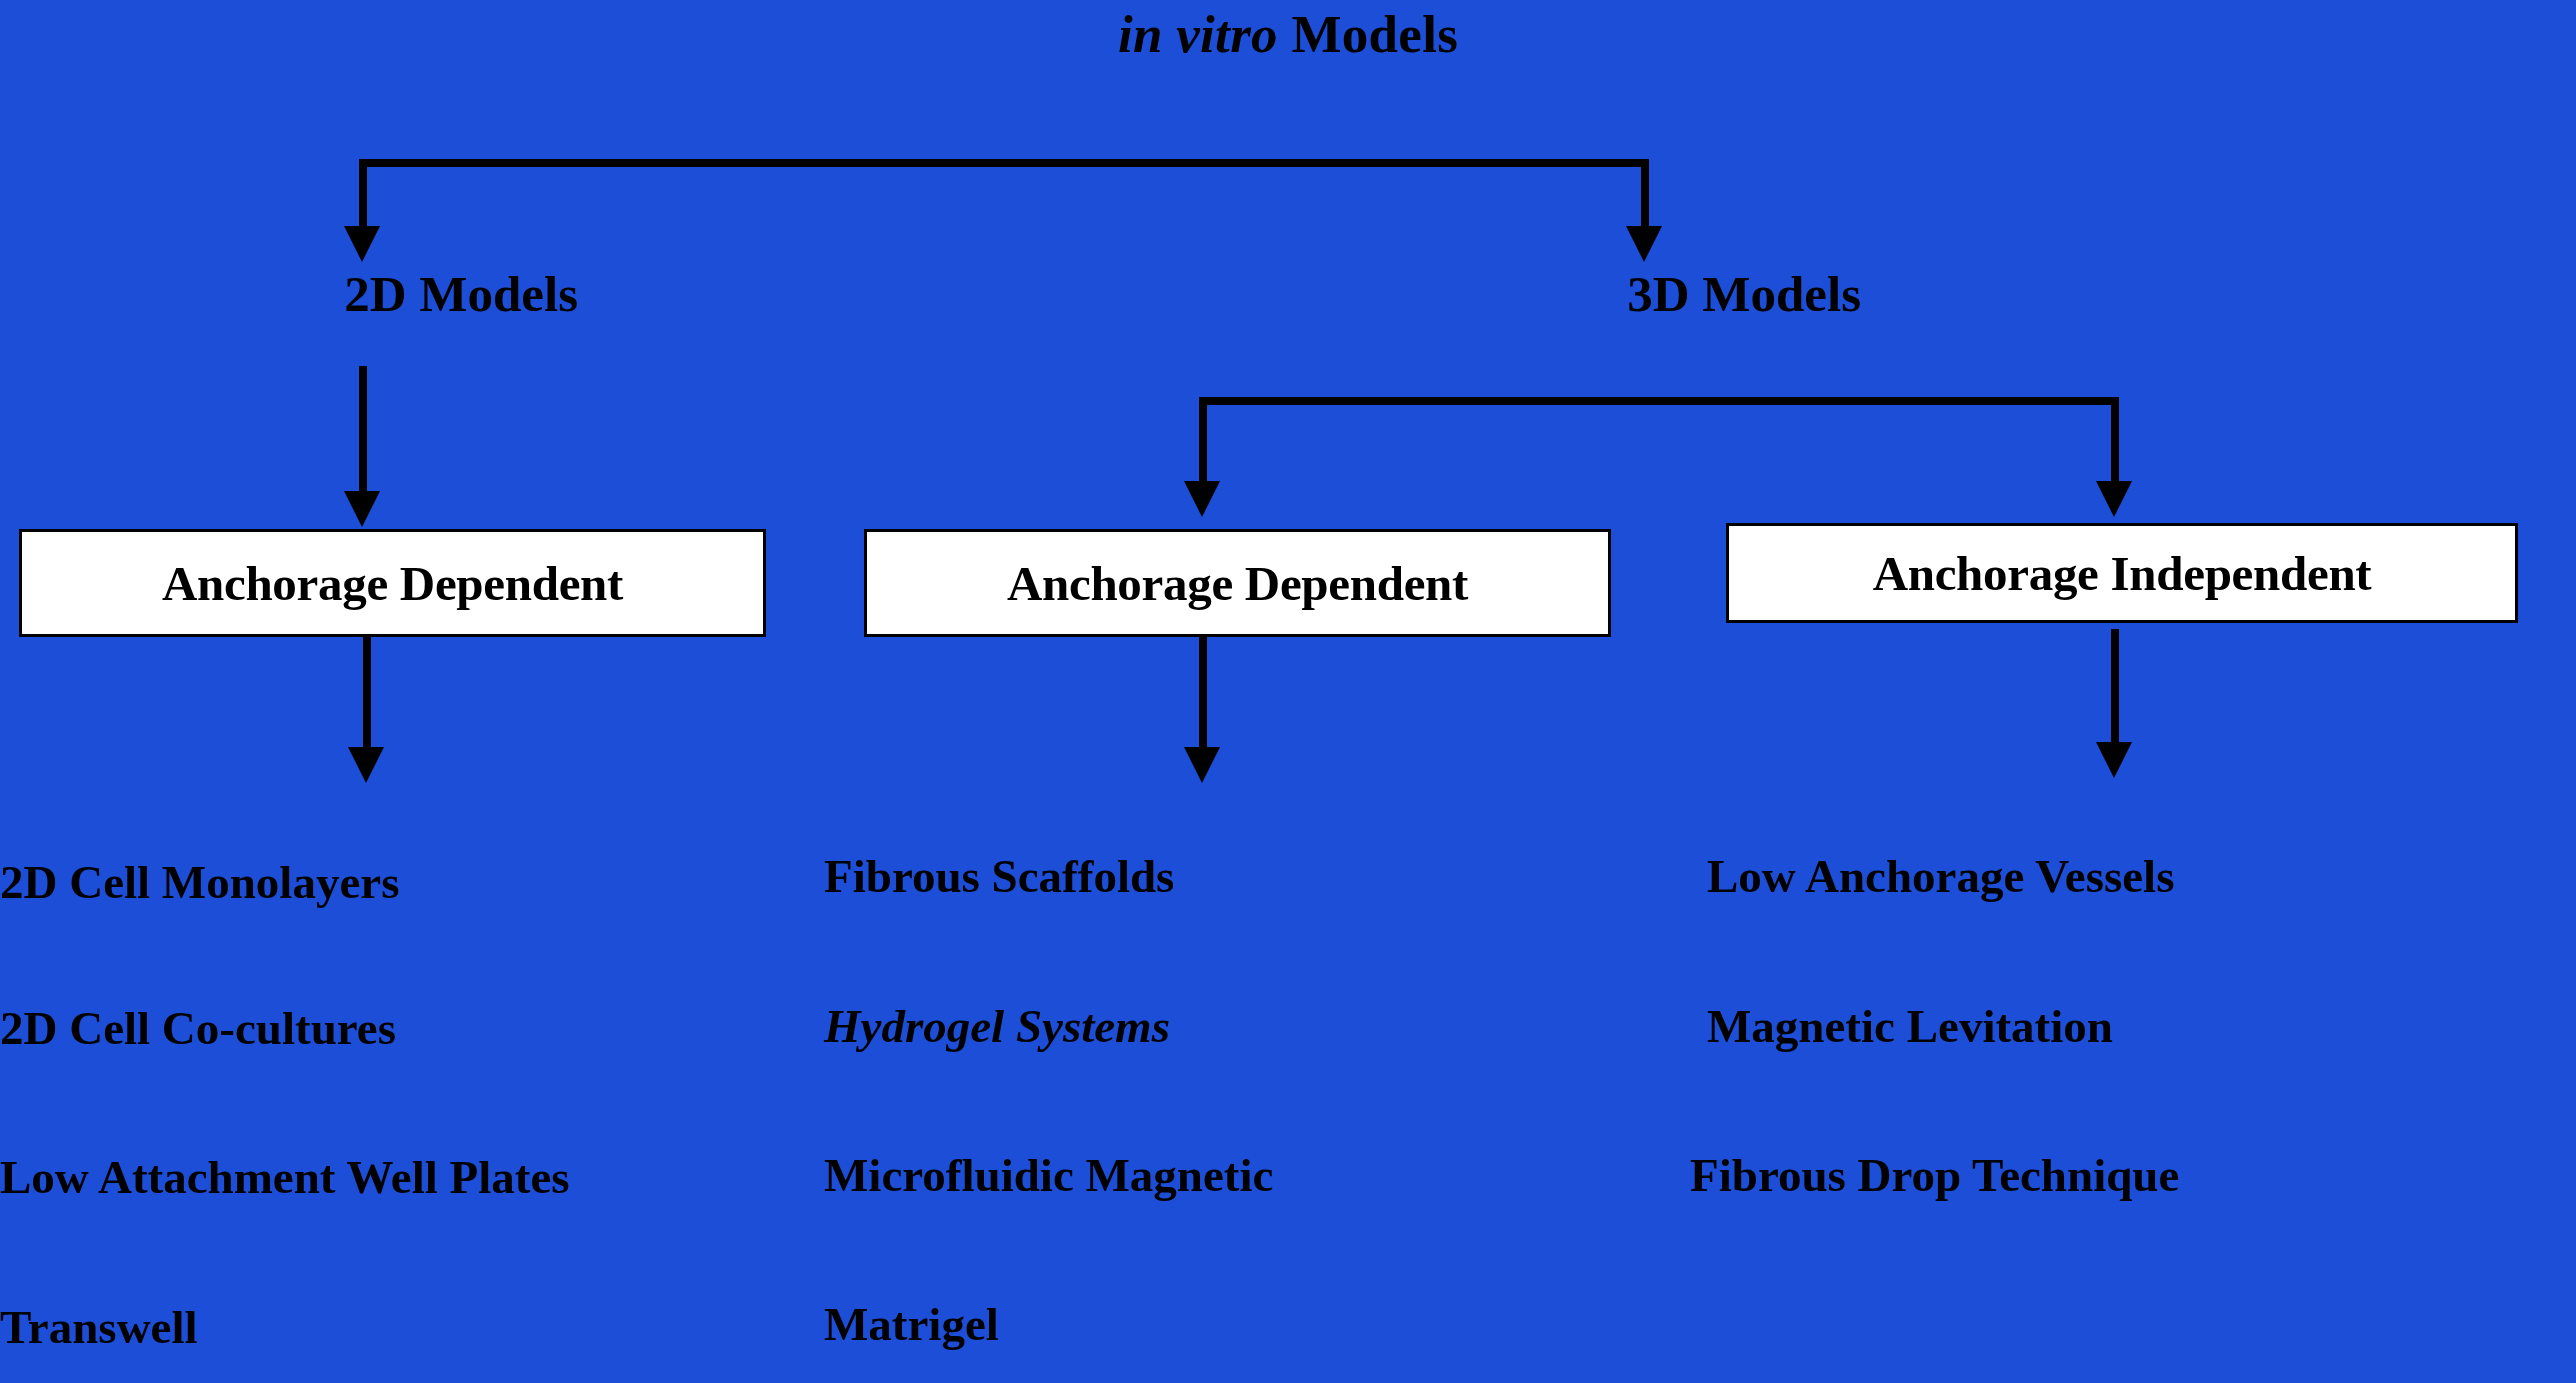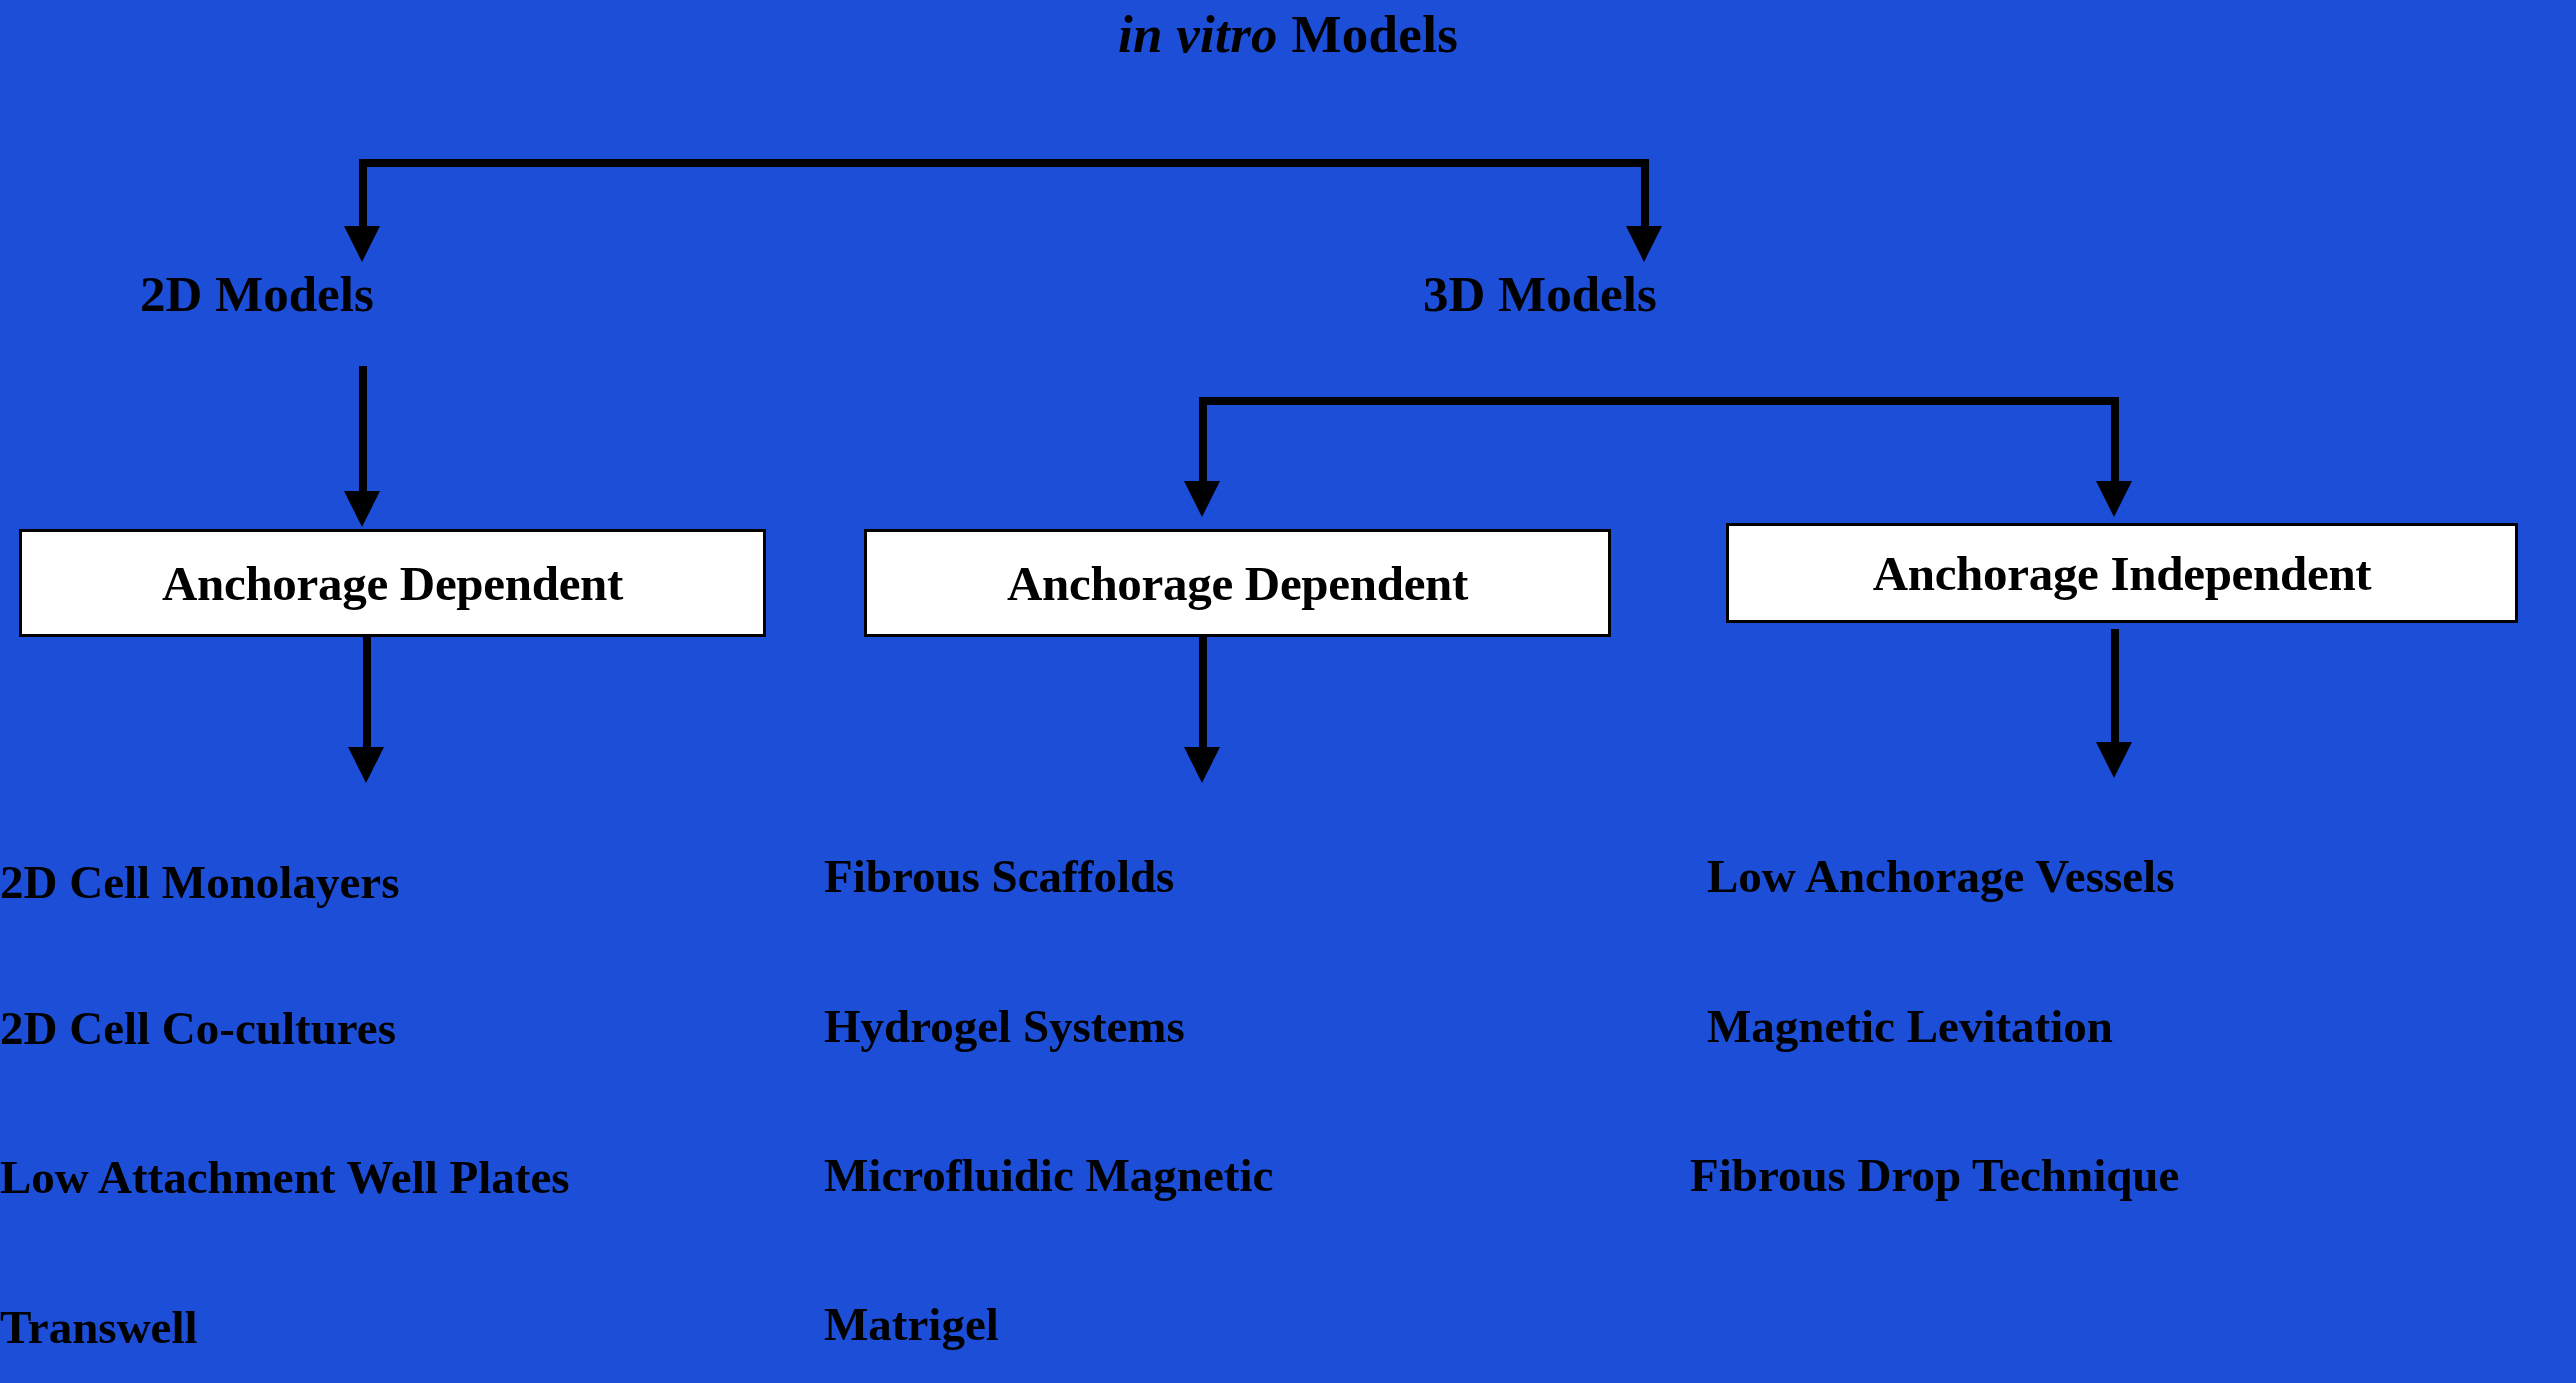--- a/index.html
+++ b/index.html
@@ -27,21 +27,21 @@
     font-size: 53px;
     font-weight: bold;
     line-height: 68px;
     letter-spacing: 0.3px;
   }
   .title .ital { font-style: italic; }
 
   .level-label {
     font-size: 51px;
     font-weight: bold;
-    text-align: left;
+    text-align: right;
     line-height: 62px;
     white-space: nowrap;
   }
 
   
   .box {
     border: 3.4px solid #000000;
     background: #ffffff;
     box-sizing: border-box;
     display: flex;
@@ -127,21 +127,21 @@
 
   <div class="abs vline" style="left:2111px; top:629px; height:116px;"></div>
   <div class="abs arrowhead" style="left:2096px; top:742px;"></div>
 
   <div class="abs leaf" style="left:0px; top:854px; width:787px;">2D Cell Monolayers</div>
   <div class="abs leaf" style="left:0px; top:1000px; width:787px;">2D Cell Co-cultures</div>
   <div class="abs leaf" style="left:0px; top:1149px; width:884px;">Low Attachment Well Plates</div>
   <div class="abs leaf" style="left:0px; top:1299px; width:835px;">Transwell</div>
 
   <div class="abs leaf" style="left:824px; top:848px; width:753px;">Fibrous Scaffolds</div>
-  <div class="abs leaf" style="left:824px; top:998px; width:753px;">Hydrogel Systems</div>
+  <div class="abs leaf" style="left:824px; top:998px; width:753px;font-style:italic;">Hydrogel Systems</div>
   <div class="abs leaf" style="left:824px; top:1147px; width:753px;">Microfluidic Magnetic</div>
   <div class="abs leaf" style="left:824px; top:1296px; width:753px;">Matrigel</div>
 
   <div class="abs leaf" style="left:1707px; top:848px; width:814px;">Low Anchorage Vessels</div>
   <div class="abs leaf" style="left:1707px; top:998px; width:814px;">Magnetic Levitation</div>
   <div class="abs leaf" style="left:1690px; top:1147px; width:869px;">Fibrous Drop Technique</div>
 
 </div>
 
 

